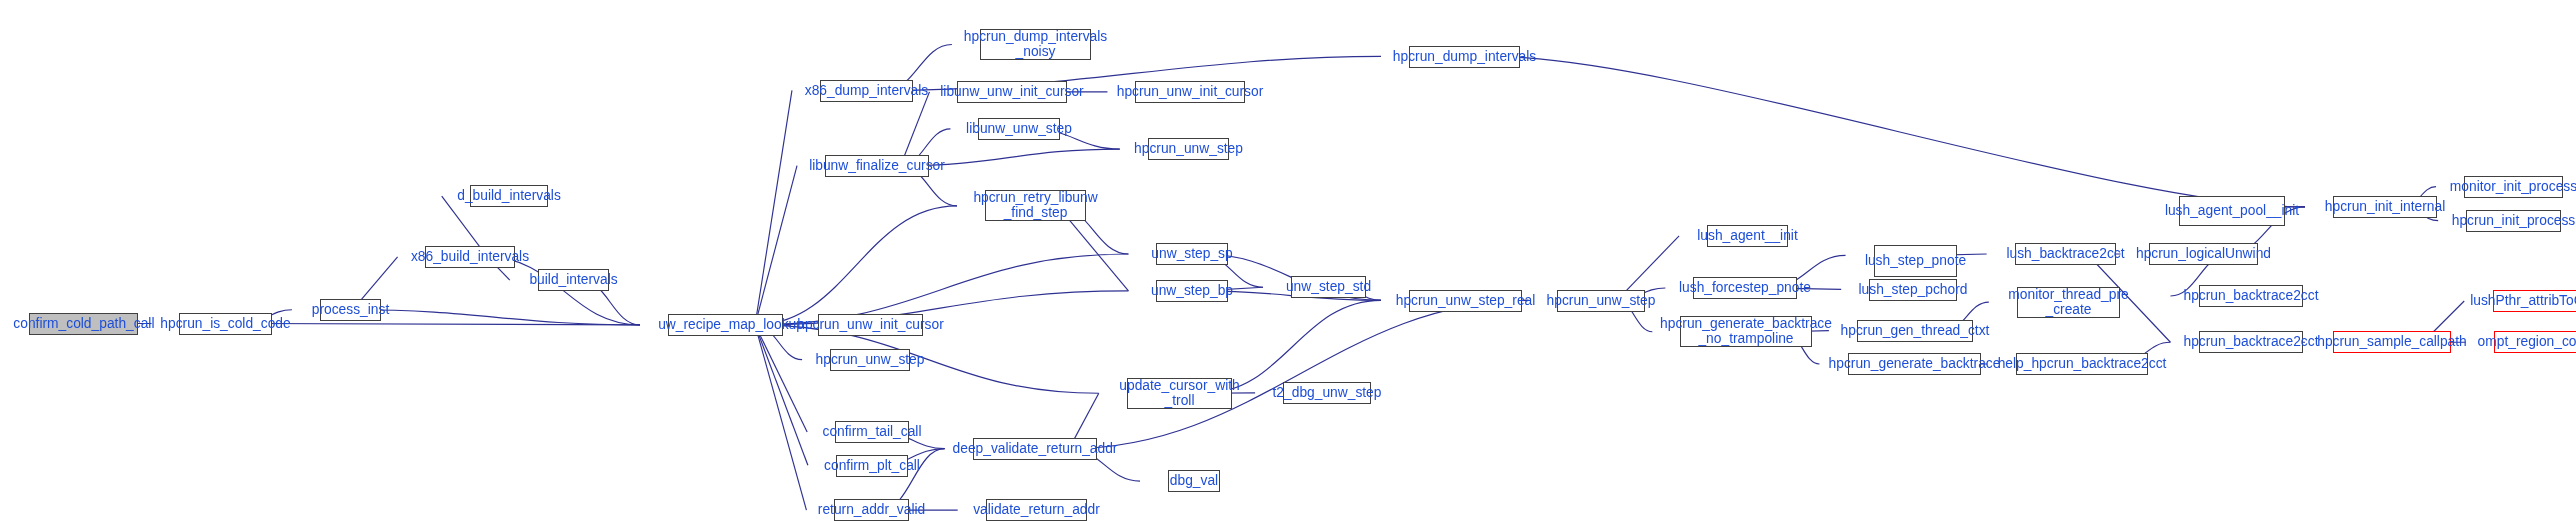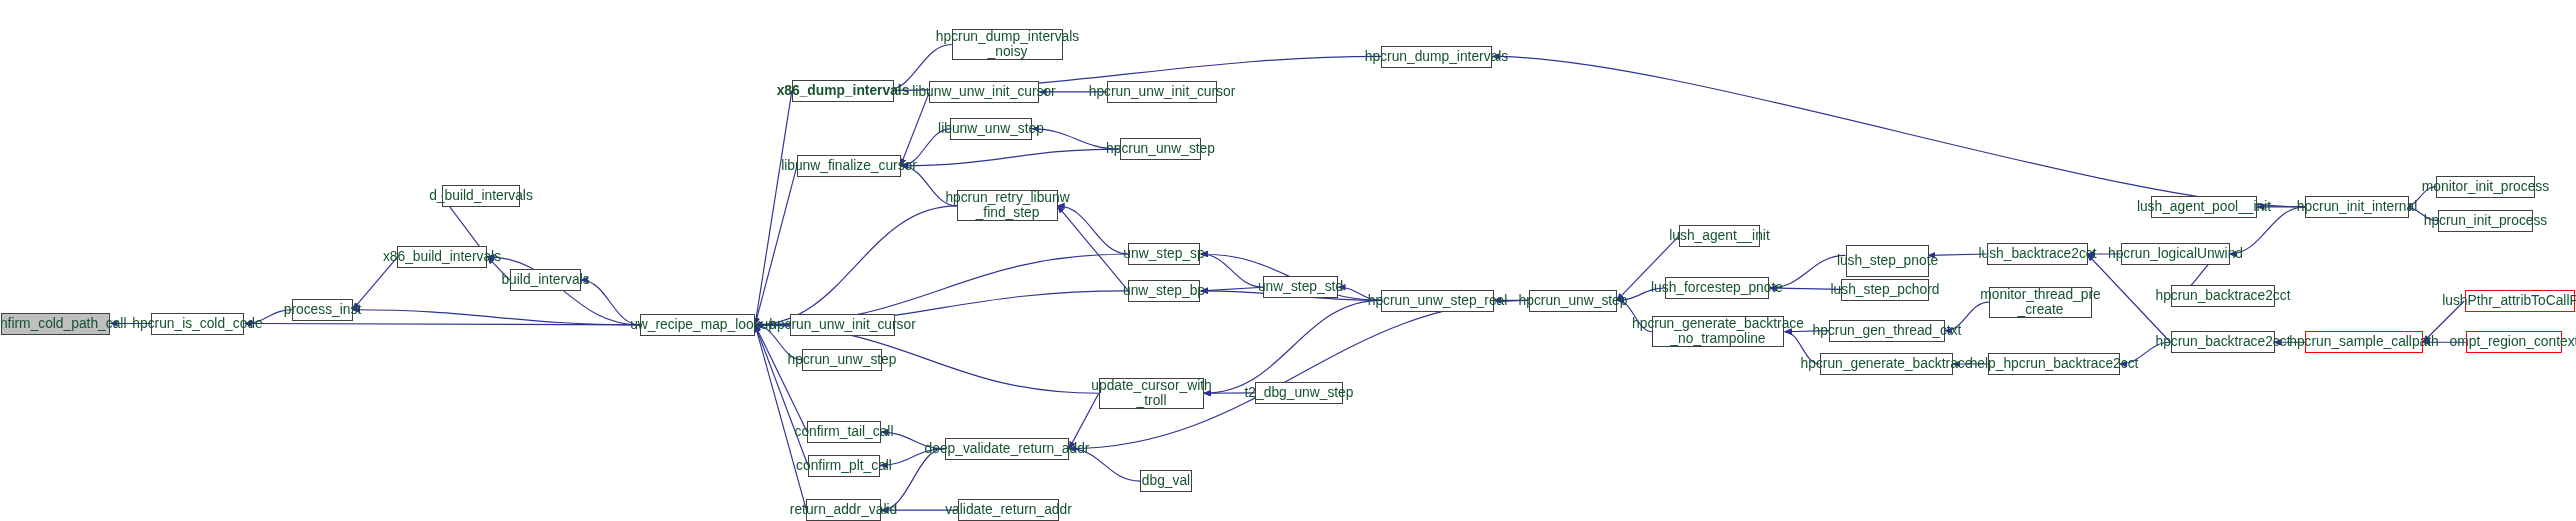--- a/index.html
+++ b/index.html
@@ -25,26 +25,27 @@
   }
   .node {
     position: absolute;
     box-sizing: border-box;
     background: #ffffff;
     border: 0.7px solid #404040;
     display: flex;
     align-items: center;
     justify-content: center;
     text-align: center;
-    color: #14532d;
+    color: #1d4ed8;
     font-size: 13.8px;
     line-height: 1.08;
     white-space: pre-line;
     letter-spacing: 0px;
     z-index: 5;
+    margin-left: 28px;
   }
   .node.highlight {
     background: #bfbfbf;
     border-color: #404040;
   }
   .node.red {
     border: 0.7px solid #ff0000;
   }
 </style>
 </head>
@@ -140,21 +141,21 @@
       <div class="node" style="left: 802px; top: 349px; width: 80px; height: 22px;">hpcrun_unw_step</div>
       <div class="node" style="left: 807px; top: 421px; width: 74px; height: 22px;">confirm_tail_call</div>
       <div class="node" style="left: 808px; top: 455px; width: 72px; height: 22px;">confirm_plt_call</div>
       <div class="node" style="left: 806px; top: 499px; width: 75px; height: 22px;">return_addr_valid</div>
       <div class="node" style="left: 958px; top: 499px; width: 101px; height: 22px;">validate_return_addr</div>
       <div class="node" style="left: 945px; top: 438px; width: 124px; height: 22px;">deep_validate_return_addr</div>
       <div class="node" style="left: 1140px; top: 470px; width: 52px; height: 22px; text-align: right;">dbg_val</div>
       <div class="node" style="left: 1099px; top: 378px; width: 105px; height: 31px;">update_cursor_with
 _troll</div>
       <div class="node" style="left: 1255px; top: 382px; width: 88px; height: 22px;">t2_dbg_unw_step</div>
-      <div class="node" style="left: 792px; top: 80px; width: 102px; height: 22px; font-weight: bold;">x86_dump_intervals</div>
+      <div class="node" style="left: 792px; top: 80px; width: 93px; height: 22px;">x86_dump_intervals</div>
       <div class="node" style="left: 952px; top: 29px; width: 111px; height: 31px;">hpcrun_dump_intervals
 _noisy</div>
       <div class="node" style="left: 929px; top: 81px; width: 110px; height: 22px;">libunw_unw_init_cursor</div>
       <div class="node" style="left: 1107px; top: 81px; width: 110px; height: 22px;">hpcrun_unw_init_cursor</div>
       <div class="node" style="left: 950px; top: 118px; width: 82px; height: 22px;">libunw_unw_step</div>
       <div class="node" style="left: 1120px; top: 138px; width: 81px; height: 22px;">hpcrun_unw_step</div>
       <div class="node" style="left: 797px; top: 155px; width: 104px; height: 22px;">libunw_finalize_cursor</div>
       <div class="node" style="left: 957px; top: 190px; width: 101px; height: 31px;">hpcrun_retry_libunw
 _find_step</div>
       <div class="node" style="left: 1128px; top: 243px; width: 72px; height: 22px;">unw_step_sp</div>
@@ -168,21 +169,21 @@
       <div class="node" style="left: 1841px; top: 279px; width: 88px; height: 22px;">lush_step_pchord</div>
       <div class="node" style="left: 1652px; top: 316px; width: 132px; height: 31px;">hpcrun_generate_backtrace
 _no_trampoline</div>
       <div class="node" style="left: 1829px; top: 320px; width: 116px; height: 22px;">hpcrun_gen_thread_ctxt</div>
       <div class="node" style="left: 1820px; top: 353px; width: 133px; height: 22px;">hpcrun_generate_backtrace</div>
       <div class="node" style="left: 1988px; top: 353px; width: 132px; height: 22px;">help_hpcrun_backtrace2cct</div>
       <div class="node" style="left: 1989px; top: 287px; width: 103px; height: 31px;">monitor_thread_pre
 _create</div>
       <div class="node" style="left: 1987px; top: 243px; width: 101px; height: 22px;">lush_backtrace2cct</div>
       <div class="node" style="left: 2121px; top: 243px; width: 109px; height: 22px;">hpcrun_logicalUnwind</div>
-      <div class="node" style="left: 2151px; top: 196px; width: 106px; height: 22px;">lush_agent_pool__init</div>
+      <div class="node" style="left: 2151px; top: 196px; width: 106px; height: 30px;">lush_agent_pool__init</div>
       <div class="node" style="left: 2305px; top: 196px; width: 104px; height: 22px;">hpcrun_init_internal</div>
       <div class="node" style="left: 2436px; top: 176px; width: 99px; height: 22px;">monitor_init_process</div>
       <div class="node" style="left: 2438px; top: 210px; width: 95px; height: 22px;">hpcrun_init_process</div>
       <div class="node" style="left: 1381px; top: 46px; width: 111px; height: 22px;">hpcrun_dump_intervals</div>
       <div class="node" style="left: 2171px; top: 285px; width: 104px; height: 22px;">hpcrun_backtrace2cct</div>
       <div class="node" style="left: 2171px; top: 331px; width: 104px; height: 22px;">hpcrun_backtrace2cct</div>
       <div class="node red" style="left: 2305px; top: 331px; width: 118px; height: 22px;">hpcrun_sample_callpath</div>
       <div class="node red" style="left: 2465px; top: 290px; width: 110px; height: 22px;">lushPthr_attribToCallPath</div>
       <div class="node red" style="left: 2466px; top: 331px; width: 96px; height: 22px;">ompt_region_context</div>
     </div>

